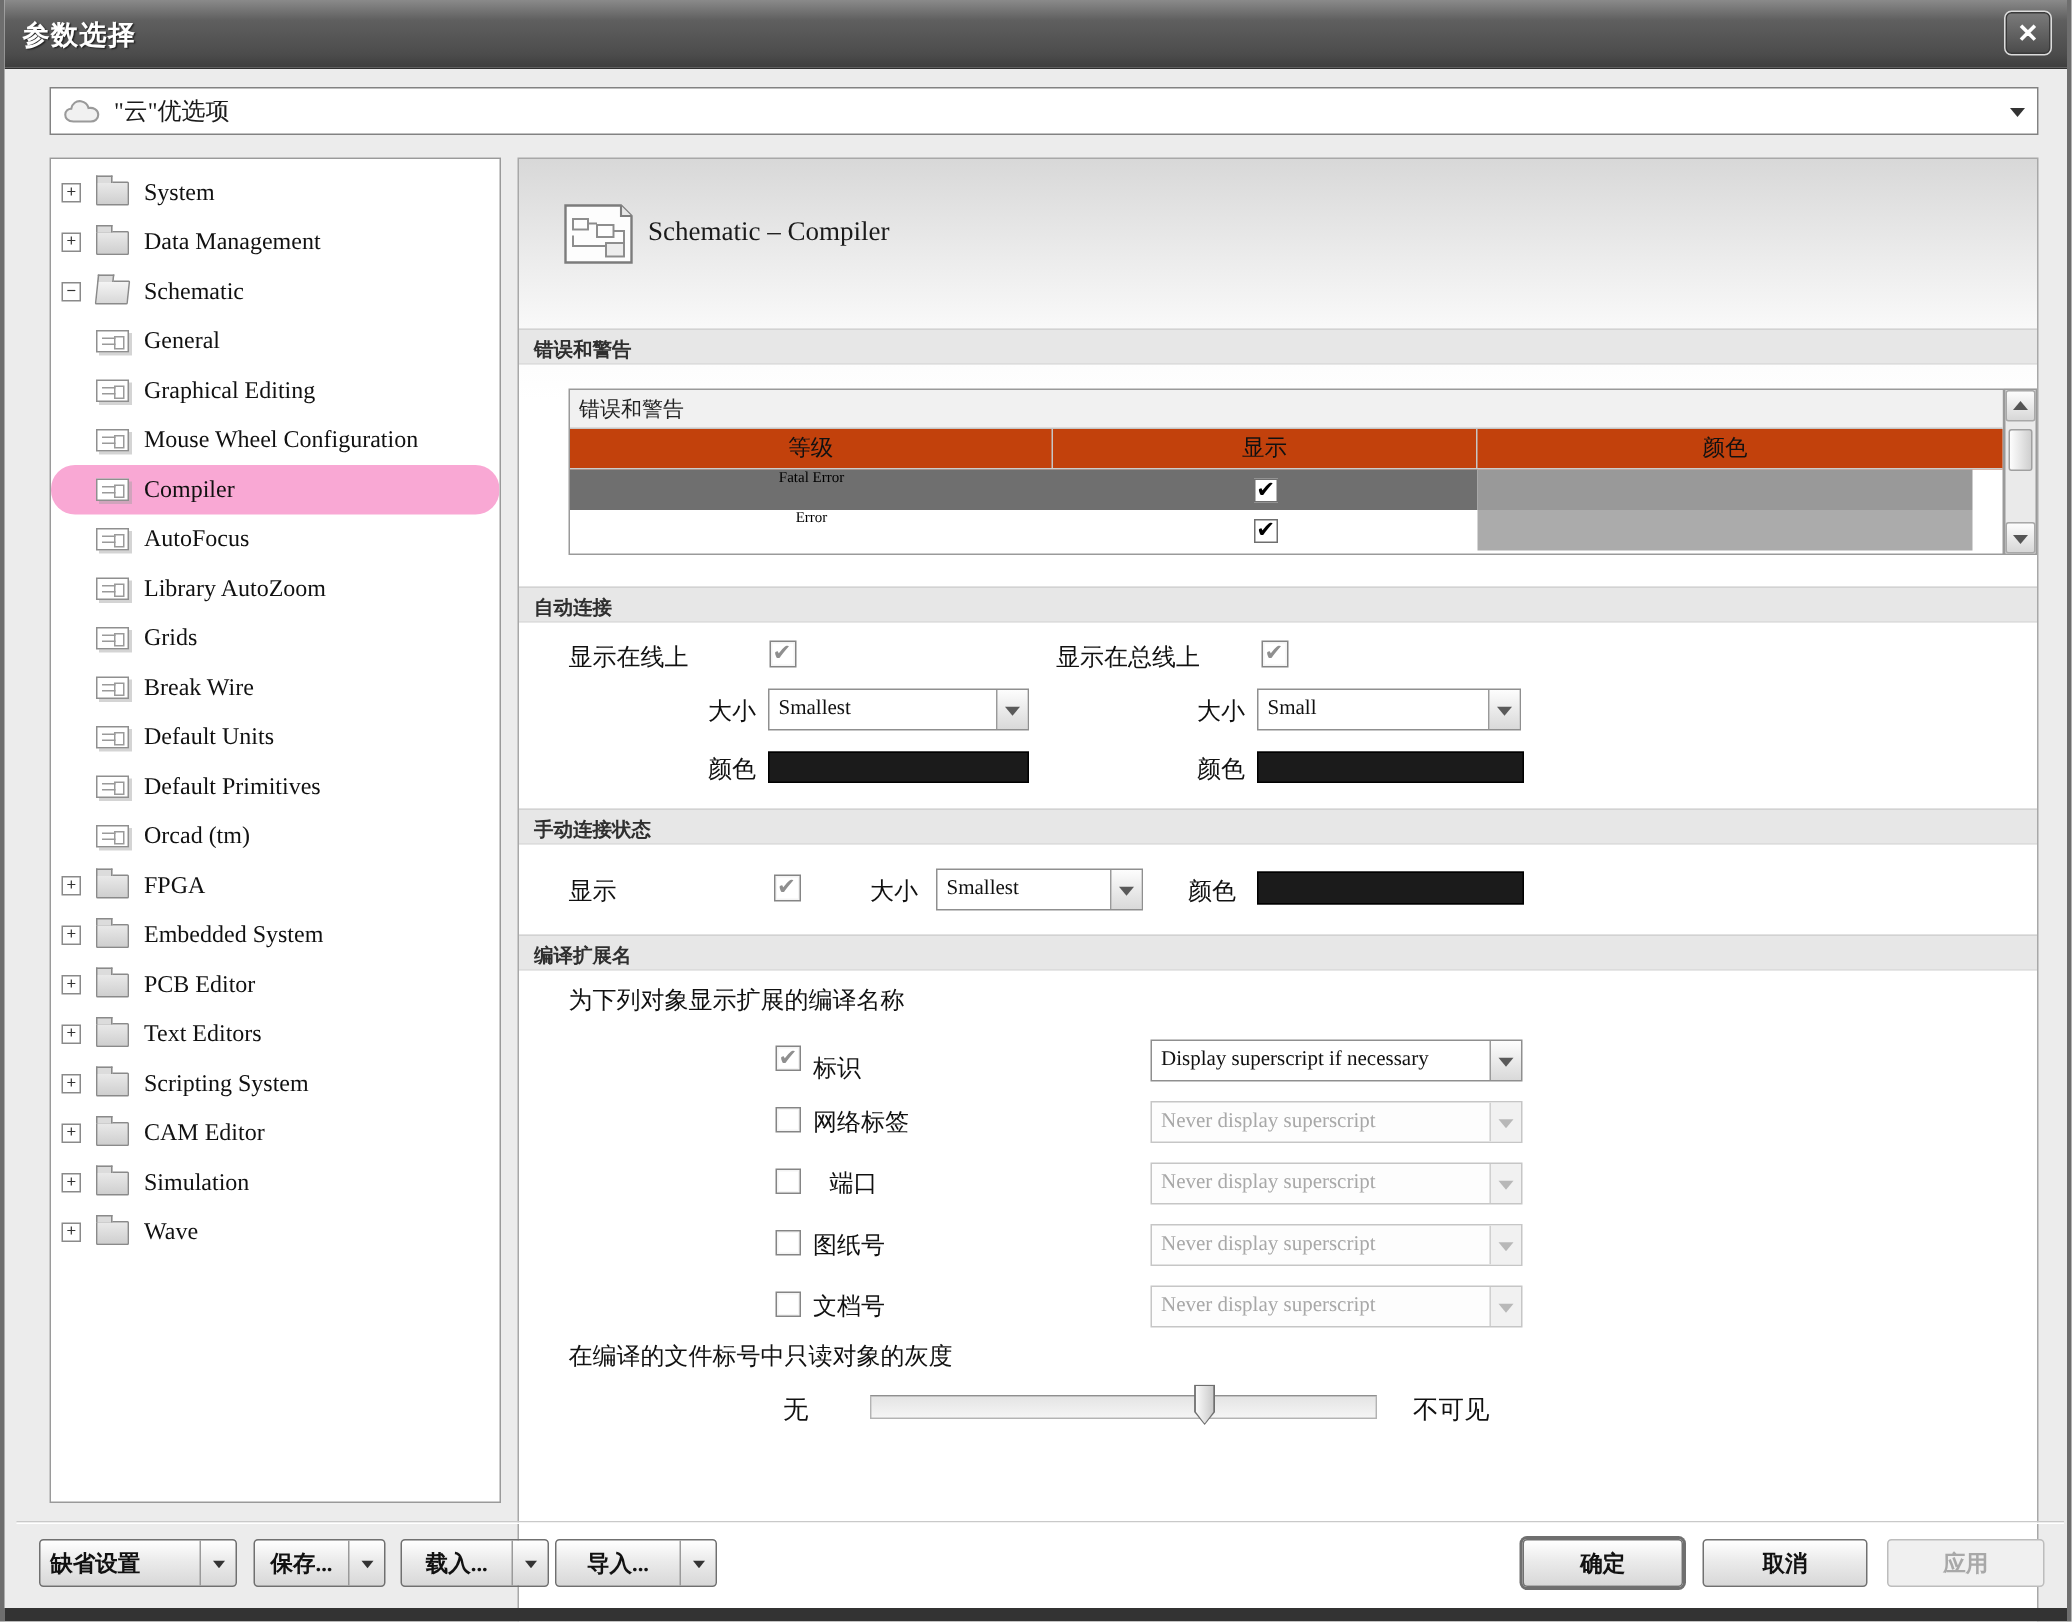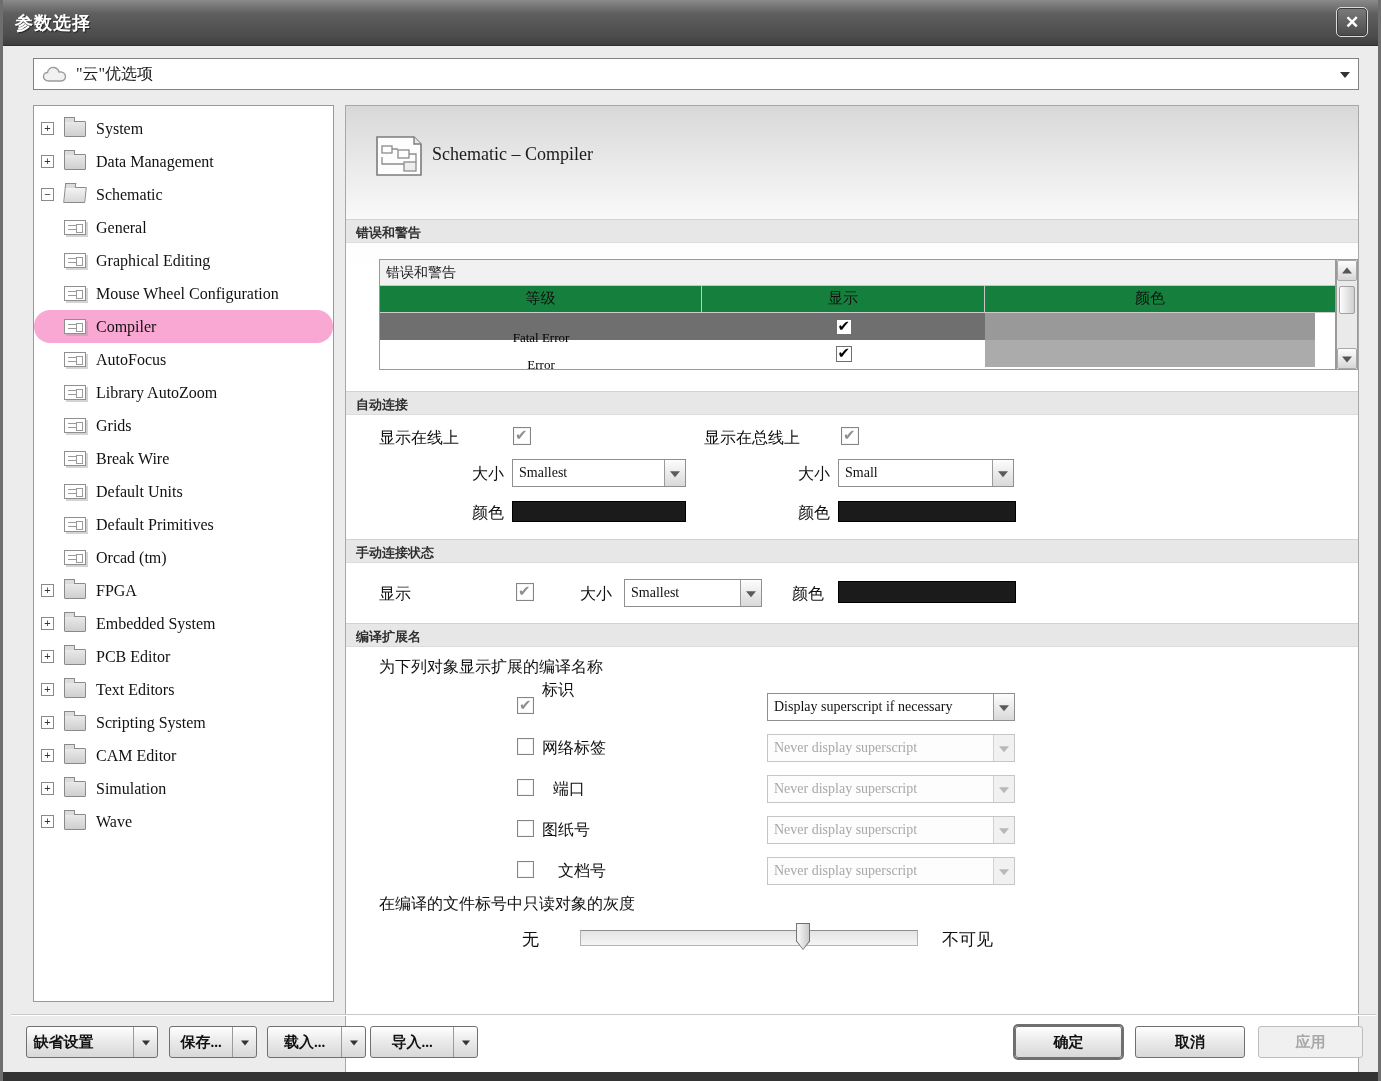--- a/index.html
+++ b/index.html
@@ -84,27 +84,27 @@
   .dd.disabled .dd-btn { border-left-color:#d0d0d0; background:#f1f1f1; }
   .dd.disabled .dd-btn::after { border-top-color:#b8b8b8; }
 
   .swatch { position:absolute; height:21px; border:1px solid #000; }
 
   
   .err-table { position:absolute; left:33px; top:153px; width:957px; height:111px;
     border:1px solid #9a9a9a; background:#fff; }
   .err-group-header { height:26px; background:#f1f1f1; border-bottom:1px solid #c6c6c6;
     font-size:14px; color:#222; padding:4px 0 0 6px; }
-  .err-cols { display:flex; height:27px; background:#15803d; border-bottom:1px solid #cccccc; }
+  .err-cols { display:flex; height:27px; background:#c2410c; border-bottom:1px solid #cccccc; }
   .err-cols .hc { font-size:15px; color:#111; text-align:center; padding-top:3px; border-right:1px solid #c6c6c6; }
   .err-row { display:flex; height:27px; }
   .err-row .c { position:relative; }
   .err-row.selected .c1,.err-row.selected .c2 { background:#6f6f6f; }
   .err-row.selected .c1 { color:#000; }
-  .c1 { width:322px; font-size:13px; text-align:center; padding-top:17px; }
+  .c1 { width:322px; font-size:10px; text-align:center; padding-top:0; }
   .c2 { width:283px; display:flex; align-items:center; justify-content:center; }
   .c3 { width:330px; }
   .tcb { position:relative; width:16px; height:16px; background:#fff; border:1px solid #6f6f6f; }
   .tcb.checked::after { content:"✔"; position:absolute; left:1px; top:-3px; font-size:15px; font-weight:bold;
     color:#000; font-family:"DejaVu Sans",sans-serif; }
 
   .vscroll { position:absolute; left:990px; top:153px; width:22px; height:111px;
     border:1px solid #9a9a9a; background:#eaeaea; }
   .sb-btn { position:absolute; left:0; width:20px; height:21px;
     background:linear-gradient(180deg,#fdfdfd,#d7d7d7); border:1px solid #a8a8a8; border-radius:2px; }
@@ -350,21 +350,21 @@
     <div class="swatch" style="left: 492px; top: 475px; width: 178px; height: 22px; background: rgb(27, 27, 27);"></div>
 
     <div class="section-bar" style="top:517px">
       <span>编译扩展名</span>
     </div>
 
     <span class="clabel" style="left:33px;top:551px">为下列对象显示扩展的编译名称</span>
 
     <div id="compile-rows">
         <span class="cb checked" style="left: 171px; top: 591px; width: 17px; height: 17px;"></span>
-        <span class="clabel" style="left: 196px; top: 574px;">标识</span>
+        <span class="clabel" style="left: 196px; top: 596px;">标识</span>
         <div class="dd" style="left: 421px; top: 587px; width: 248px;">
           <span class="dd-text">Display superscript if necessary</span>
           <span class="dd-btn"></span>
         </div>
         <span class="cb" style="left: 171px; top: 632px; width: 17px; height: 17px;"></span>
         <span class="clabel" style="left: 196px; top: 632px;">网络标签</span>
         <div class="dd disabled" style="left: 421px; top: 628px; width: 248px;">
           <span class="dd-text">Never display superscript</span>
           <span class="dd-btn"></span>
         </div>
@@ -374,21 +374,21 @@
           <span class="dd-text">Never display superscript</span>
           <span class="dd-btn"></span>
         </div>
         <span class="cb" style="left: 171px; top: 714px; width: 17px; height: 17px;"></span>
         <span class="clabel" style="left: 196px; top: 714px;">图纸号</span>
         <div class="dd disabled" style="left: 421px; top: 710px; width: 248px;">
           <span class="dd-text">Never display superscript</span>
           <span class="dd-btn"></span>
         </div>
         <span class="cb" style="left: 171px; top: 755px; width: 17px; height: 17px;"></span>
-        <span class="clabel" style="left: 212px; top: 755px;">文档号</span>
+        <span class="clabel" style="left: 196px; top: 755px;">文档号</span>
         <div class="dd disabled" style="left: 421px; top: 751px; width: 248px;">
           <span class="dd-text">Never display superscript</span>
           <span class="dd-btn"></span>
         </div>
       </div>
 
     <span class="clabel" style="left:33px;top:788px">在编译的文件标号中只读对象的灰度</span>
 
     <span class="clabel" style="left:176px;top:822px;font-size:17px">无</span>
     <div class="slider-track" style="left:234px;top:824px;width:338px"></div>

